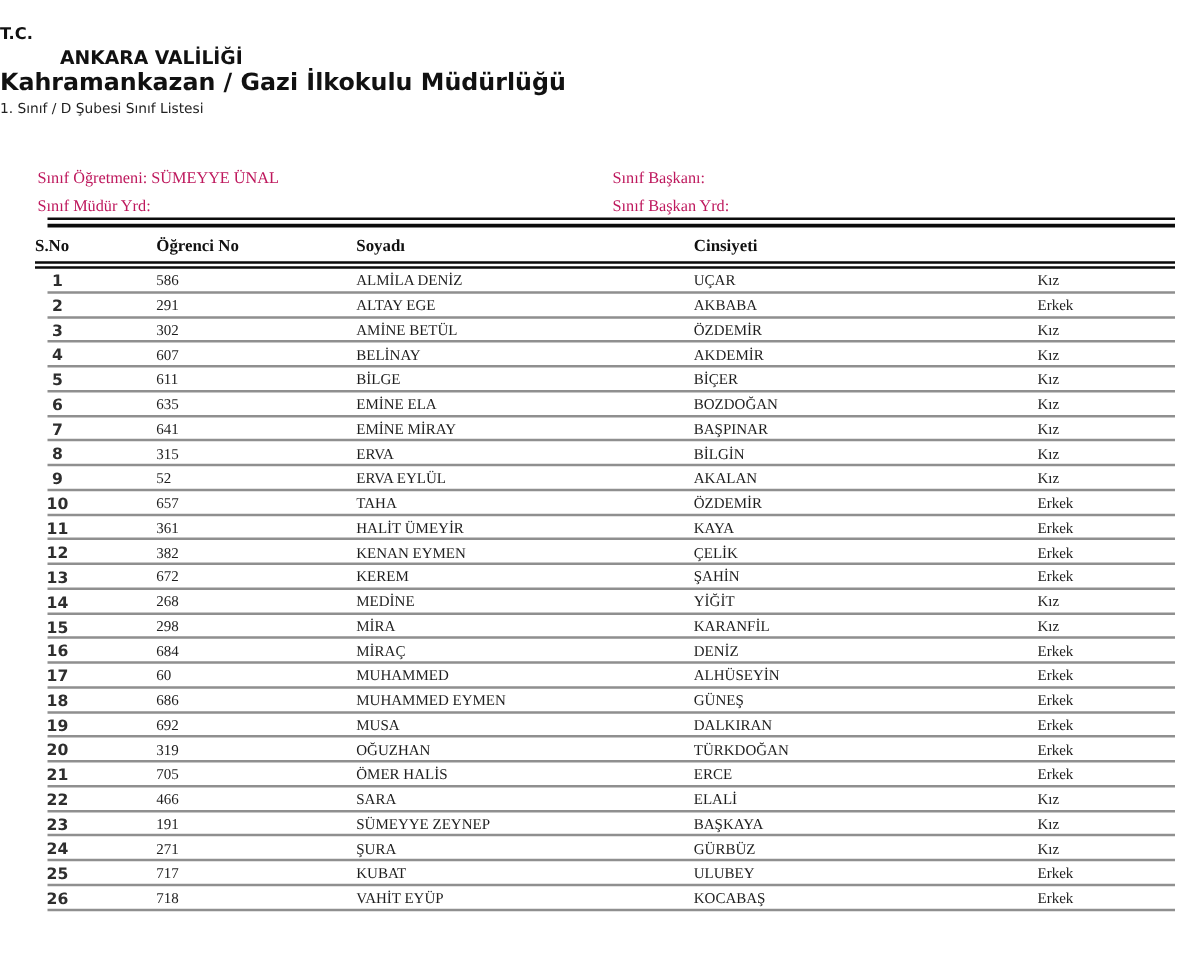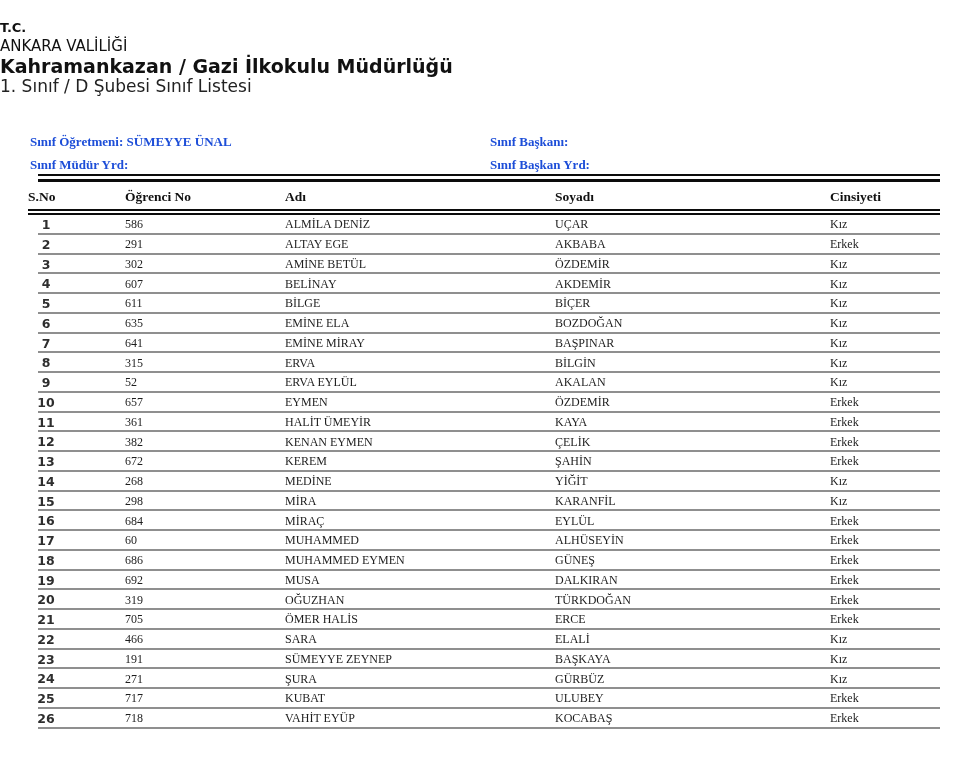--- a/index.html
+++ b/index.html
@@ -18,26 +18,26 @@
   .title-block {
     position: absolute;
     top: 19px;
     left: 0;
     width: 100%;
     text-align: left;
     font-family: "DejaVu Sans", sans-serif;
     color: #111;
   }
   .title-tc       { font-size: 13px; font-weight: 700; line-height: 17px; }
-  .title-province { font-size: 15px; font-weight: 400; line-height: 20px; }
+  .title-province { font-size: 15px; font-weight: 700; line-height: 20px; padding-left: 48px; }
   .title-school   { font-size: 19px; font-weight: 700; line-height: 20px; }
-  .title-list     { font-size: 17px; font-weight: 400; line-height: 19px; margin-top: 1px; color: #222; }
+  .title-list     { font-size: 11px; font-weight: 400; line-height: 19px; margin-top: 1px; color: #222; }
 
   
-  .info-line { position: absolute; font-size: 13px; color: #1d4ed8; white-space: nowrap; font-weight: bold; }
+  .info-line { position: absolute; font-size: 13px; color: #be185d; white-space: nowrap; }
   .info-teacher   { left: 30px;  top: 134px; }
   .info-deputy    { left: 30px;  top: 157px; }
   .info-president { left: 490px; top: 134px; }
   .info-vicepres  { left: 490px; top: 157px; }
 
   
   .table {
     position: absolute;
     left: 28px;
     top: 174px;
@@ -106,21 +106,20 @@
   <div class="info-line info-president">Sınıf Başkanı:</div>
   <div class="info-line info-vicepres">Sınıf Başkan Yrd:</div>
 
   <div class="table">
     <div class="top-rule-1"></div>
     <div class="top-rule-2"></div>
 
     <div class="grid-row thead">
       <div class="cell">S.No</div>
       <div class="cell">Öğrenci No</div>
-      <div class="cell">Adı</div>
       <div class="cell">Soyadı</div>
       <div class="cell">Cinsiyeti</div>
     </div>
     <div class="head-rule-1"></div>
     <div class="head-rule-2"></div>
 
     <div id="tbody">
   <div class="grid-row trow">
     <div><span class="cell-no">1</span></div>
     <div class="cell">586</div>
@@ -189,21 +188,21 @@
     <div><span class="cell-no">9</span></div>
     <div class="cell">52</div>
     <div class="cell">ERVA EYLÜL</div>
     <div class="cell">AKALAN</div>
     <div class="cell">Kız</div>
   </div>
 
   <div class="grid-row trow">
     <div><span class="cell-no">10</span></div>
     <div class="cell">657</div>
-    <div class="cell">EYMEN</div>
+    <div class="cell">TAHA</div>
     <div class="cell">ÖZDEMİR</div>
     <div class="cell">Erkek</div>
   </div>
 
   <div class="grid-row trow">
     <div><span class="cell-no">11</span></div>
     <div class="cell">361</div>
     <div class="cell">HALİT ÜMEYİR</div>
     <div class="cell">KAYA</div>
     <div class="cell">Erkek</div>
@@ -238,21 +237,21 @@
     <div class="cell">298</div>
     <div class="cell">MİRA</div>
     <div class="cell">KARANFİL</div>
     <div class="cell">Kız</div>
   </div>
 
   <div class="grid-row trow">
     <div><span class="cell-no">16</span></div>
     <div class="cell">684</div>
     <div class="cell">MİRAÇ</div>
-    <div class="cell">EYLÜL</div>
+    <div class="cell">DENİZ</div>
     <div class="cell">Erkek</div>
   </div>
 
   <div class="grid-row trow">
     <div><span class="cell-no">17</span></div>
     <div class="cell">60</div>
     <div class="cell">MUHAMMED</div>
     <div class="cell">ALHÜSEYİN</div>
     <div class="cell">Erkek</div>
   </div>

